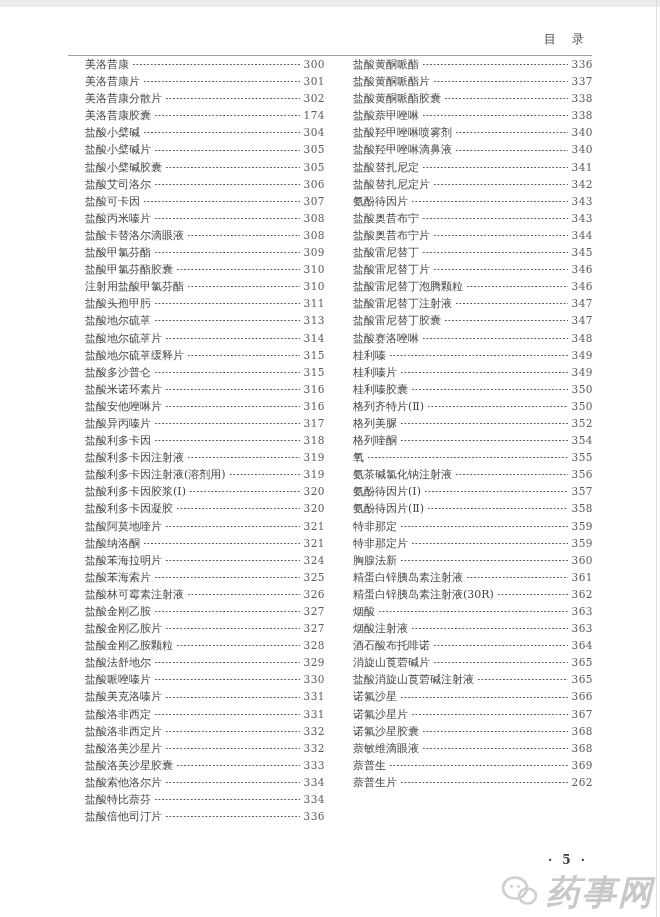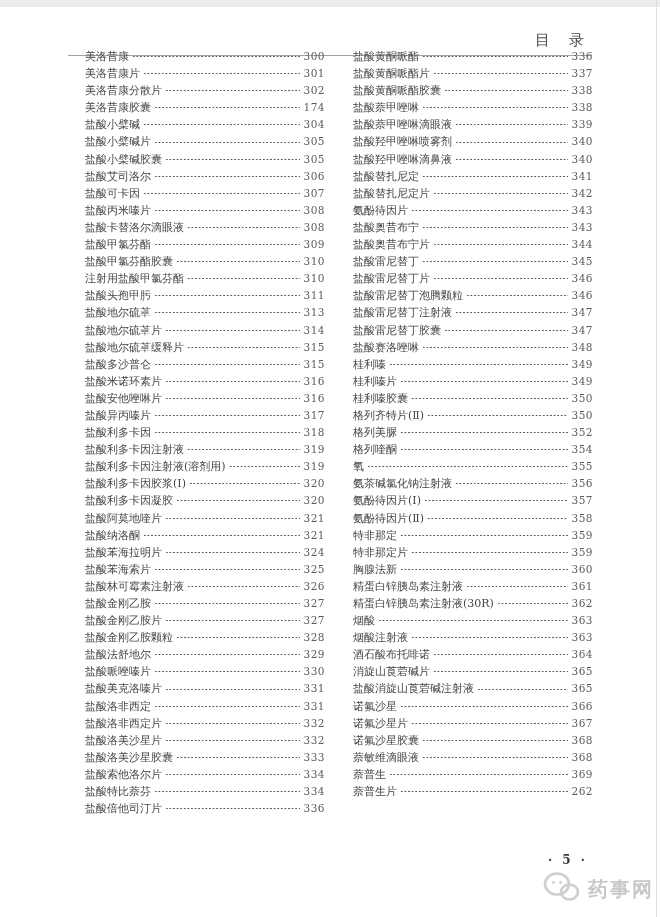--- a/index.html
+++ b/index.html
@@ -6,25 +6,25 @@
   body{
     width:660px;height:917px;position:relative;overflow:hidden;
     background:#ffffff;
     font-family:"DejaVu Serif","Liberation Serif",serif;
     color:var(--text,#474747);
   }
   .top-edge{position:absolute;top:0;left:0;right:0;height:7px;background:#ebebed;}
   .right-edge{position:absolute;top:0;right:3px;width:1px;height:100%;background:#dcdcde;}
   .header-title{
     position:absolute;top:31px;right:74px;
-    font-size:15px;letter-spacing:2px;color:#4a4a4a;
+    font-size:12px;letter-spacing:2px;color:#4a4a4a;
   }
   .header-rule{position:absolute;top:55px;left:68px;width:524px;height:1px;background:#a3a3a3;}
   .toc-wrap{
-    position:absolute;top:48px;left:85px;width:508px;
+    position:absolute;top:56px;left:85px;width:508px;
     display:flex;gap:28px;
   }
   .toc-col{flex:1 1 0;min-width:0;}
   .toc-row{
     display:flex;align-items:baseline;height:17.1px;
     font-size:11px;line-height:17.1px;white-space:nowrap;
   }
   .toc-title{flex:0 0 auto;color:#454545;}
   .toc-dots{
     flex:1 1 auto;align-self:center;height:5px;min-width:6px;
@@ -38,23 +38,24 @@
   }
   .footer-pageno{
     position:absolute;top:853px;right:72px;
     font-size:12px;font-weight:bold;color:#3c3c3c;letter-spacing:3px;
   }
   .watermark{
     position:absolute;top:870px;right:6px;
     display:flex;align-items:center;gap:5px;
   }
   .watermark-text{
-    font-size:20px;font-weight:600;letter-spacing:2px;
+    font-size:34px;font-weight:600;letter-spacing:2px;
     color:var(--wm,#c8c8ca);
     font-family:"DejaVu Sans","Liberation Sans",sans-serif;
+    font-style:italic;
   }
 </style>
 </head>
 <body>
 
 <div class="top-edge"></div>
 <div class="right-edge"></div>
 
 <div class="header-title">目　录</div>
 <div class="header-rule"></div>
@@ -300,25 +301,20 @@
       </div>
       <div class="toc-row">
         <span class="toc-title">盐酸黄酮哌酯胶囊</span>
         <span class="toc-dots"></span>
         <span class="toc-page">338</span>
       </div>
       <div class="toc-row">
         <span class="toc-title">盐酸萘甲唑啉</span>
         <span class="toc-dots"></span>
         <span class="toc-page">338</span>
-      </div>
-      <div class="toc-row">
-        <span class="toc-title">盐酸萘甲唑啉滴眼液</span>
-        <span class="toc-dots"></span>
-        <span class="toc-page">339</span>
       </div>
       <div class="toc-row">
         <span class="toc-title">盐酸羟甲唑啉喷雾剂</span>
         <span class="toc-dots"></span>
         <span class="toc-page">340</span>
       </div>
       <div class="toc-row">
         <span class="toc-title">盐酸羟甲唑啉滴鼻液</span>
         <span class="toc-dots"></span>
         <span class="toc-page">340</span>

